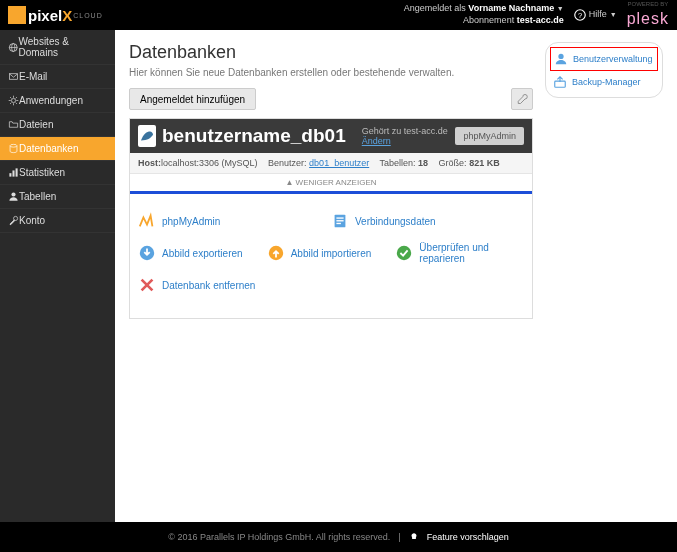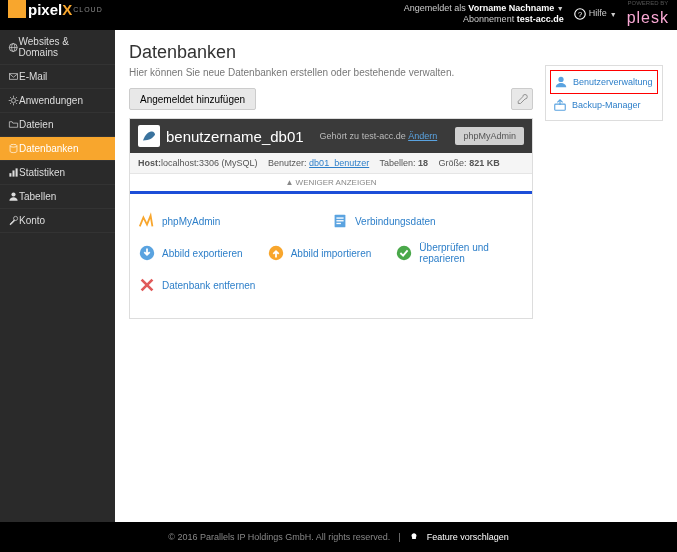--- a/index.html
+++ b/index.html
@@ -1,18 +1,18 @@
 <!DOCTYPE html>
 <html><head>
 <meta charset="utf-8">
 <style>
 * { margin: 0; padding: 0; box-sizing: border-box; }
 body { font-family: Arial, Helvetica, sans-serif; font-size: 11px; background: #fff; width: 677px; height: 552px; overflow: hidden; }
 
-.header { background: #000; height: 30px; display: flex; align-items: flex-start; padding: 0 8px; color: #fff; }
+.header { background: #000; height: 30px; display: flex; align-items: center; padding: 0 8px; color: #fff; }
 .logo { display: flex; align-items: center; }
 .logo-img { width: 18px; height: 18px; background: #f8a62d; margin-right: 2px; }
 .logo-text { font-size: 15px; font-weight: 600; color: #fff; }
 .logo-x { color: #f8a62d; }
 .logo-sub { font-size: 7px; color: #888; margin-left: 1px; letter-spacing: 1px; }
 .header-right { margin-left: auto; text-align: right; font-size: 9px; color: #ccc; line-height: 1.3; display: flex; align-items: center; gap: 10px; }
 .header-info { text-align: right; }
 .hilfe { display: flex; align-items: center; gap: 3px; cursor: pointer; }
 .plesk { font-size: 16px; font-weight: 300; color: #f9a8d4; letter-spacing: 1px; }
 .plesk-sup { font-size: 6px; color: #555; }
@@ -31,38 +31,38 @@
 h1 { font-size: 18px; font-weight: 400; color: #333; margin-bottom: 4px; }
 .subtitle { font-size: 10px; color: #777; margin-bottom: 10px; }
 
 .toolbar { display: flex; gap: 6px; margin-bottom: 8px; }
 .btn { padding: 4px 10px; font-size: 10px; background: #e8e8e8; border: 1px solid #ccc; cursor: pointer; border-radius: 2px; }
 .btn-icon { width: 22px; padding: 4px; display: flex; align-items: center; justify-content: center; }
 
 .db-card { border: 1px solid #ddd; }
 .db-head { background: #3a3a3a; color: #fff; padding: 6px 8px; display: flex; align-items: center; gap: 6px; }
 .db-head-icon { width: 22px; height: 22px; background: #fff; border-radius: 2px; display: flex; align-items: center; justify-content: center; }
-.db-title { font-size: 15px; font-weight: 400; }
+.db-title { font-size: 19px; font-weight: 700; }
 .db-domain { font-size: 9px; color: #bbb; margin-left: 10px; }
 .db-domain a { color: #5aa3e0; }
 .btn-phpmyadmin { margin-left: auto; background: #d0d0d0; color: #555; padding: 4px 8px; font-size: 9px; border: none; border-radius: 2px; cursor: pointer; }
 
 .db-meta { background: #f5f5f5; padding: 5px 8px; font-size: 9px; color: #555; border-bottom: 1px solid #e5e5e5; }
 .db-meta a { color: #2d7fc9; }
 .db-meta .sep { margin: 0 4px; }
 
 .db-toggle { text-align: center; padding: 4px; font-size: 8px; color: #888; border-bottom: 3px solid #1d4ed8; cursor: pointer; }
 
 .db-actions { padding: 12px 8px 18px; }
 .db-actions-row { display: flex; }
 .db-action { display: flex; align-items: center; gap: 6px; color: #2d7fc9; font-size: 10px; cursor: pointer; flex: 1; padding: 6px 0; }
 .action-ico { width: 18px; height: 18px; display: flex; align-items: center; justify-content: center; }
 
 .rightcol { width: 118px; }
-.rc-box { border: 1px solid #ddd; border-radius: 0; padding: 4px; margin-top: 23px; }
+.rc-box { border: 1px solid #ddd; border-radius: 13px; padding: 4px; }
 .rc-item { display: flex; align-items: center; gap: 5px; padding: 4px 3px; font-size: 9px; color: #2d7fc9; cursor: pointer; }
 .rc-item.highlighted { border: 1.5px solid red; }
 .rc-ico { width: 14px; height: 14px; }
 
 .footer { background: #000; color: #888; font-size: 9px; height: 30px; display: flex; align-items: center; justify-content: center; gap: 8px; }
 .footer a { color: #fff; text-decoration: none; }
 </style>
 </head>
 <body>
 

